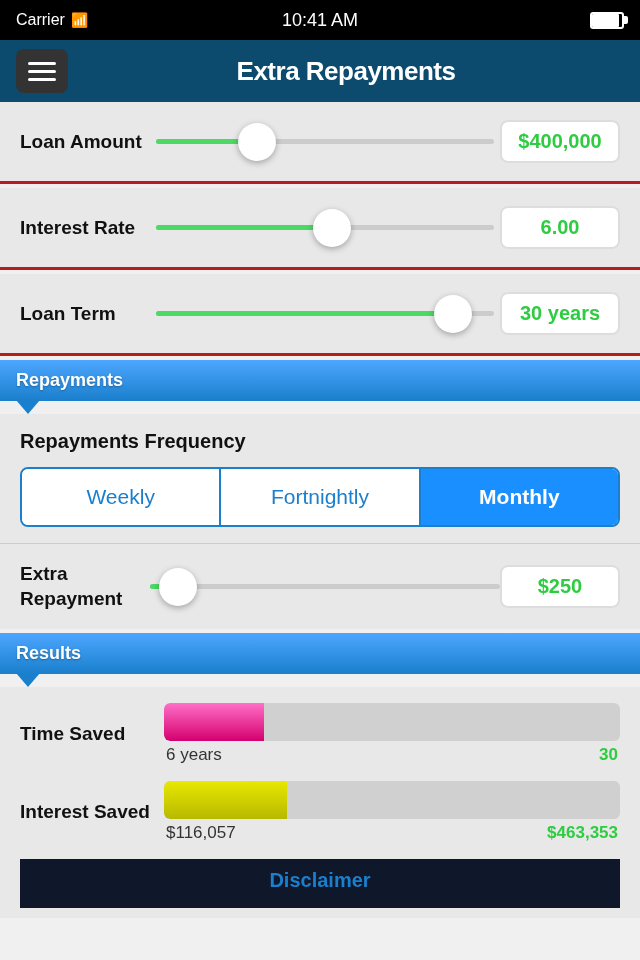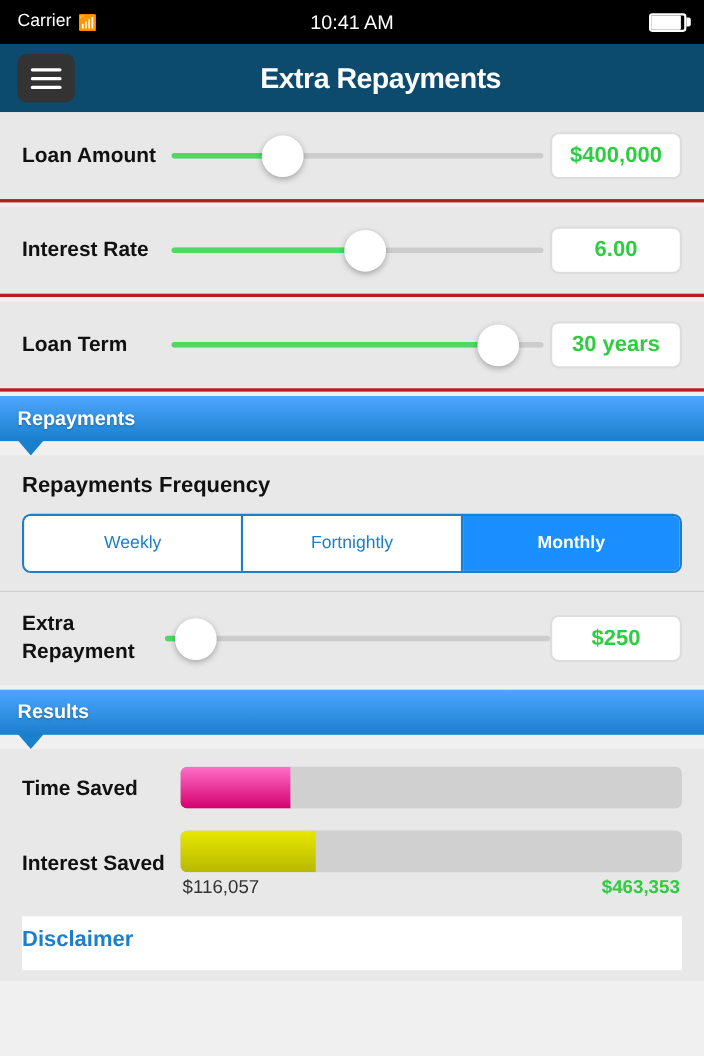--- a/index.html
+++ b/index.html
@@ -193,21 +193,21 @@
       display: flex;
       border: 2px solid #1a7fcc;
       border-radius: 8px;
       overflow: hidden;
       margin-bottom: 0;
     }
     .freq-btn {
       flex: 1;
       padding: 16px 16px;
       text-align: center;
-      font-size: 16px;
+      font-size: 21px;
       font-weight: 500;
       cursor: pointer;
       border-right: 2px solid #1a7fcc;
       background: #fff;
       color: #1a7fcc;
     }
     .freq-btn:last-child { border-right: none; }
     .freq-btn.active {
       background: #1a8fff;
       color: #fff;
@@ -289,23 +289,23 @@
       font-size: 19px;
       font-weight: bold;
       color: #111;
     }
     .result-bar-col {
       flex: 1;
     }
 
     
     .disclaimer {
-      text-align: left;
+      text-align: center;
       padding: 10px 0 16px 0;
-      background: #ffffff;
+      background: #0f172a;
     }
     .disclaimer-link {
       color: #1a7fcc;
       font-size: 20px;
       font-weight: bold;
       text-decoration: none;
     }
   </style>
 </head>
 <body>
@@ -400,20 +400,24 @@
 <div class="results-section">
 
   <div class="result-row">
     <div class="result-row-wrapper">
       <div class="result-label-col">Time Saved</div>
       <div class="result-bar-col">
         <div class="bar-container">
           <div class="bar-track">
             <div class="bar-fill-pink" style="width: 22%"></div>
           </div>
+        </div>
+        <div class="bar-labels">
+          <span class="bar-label-left">6 years</span>
+          <span class="bar-label-right">30</span>
         </div>
       </div>
     </div>
   </div>
 
   <div class="result-row">
     <div class="result-row-wrapper">
       <div class="result-label-col">Interest Saved</div>
       <div class="result-bar-col">
         <div class="bar-container">

